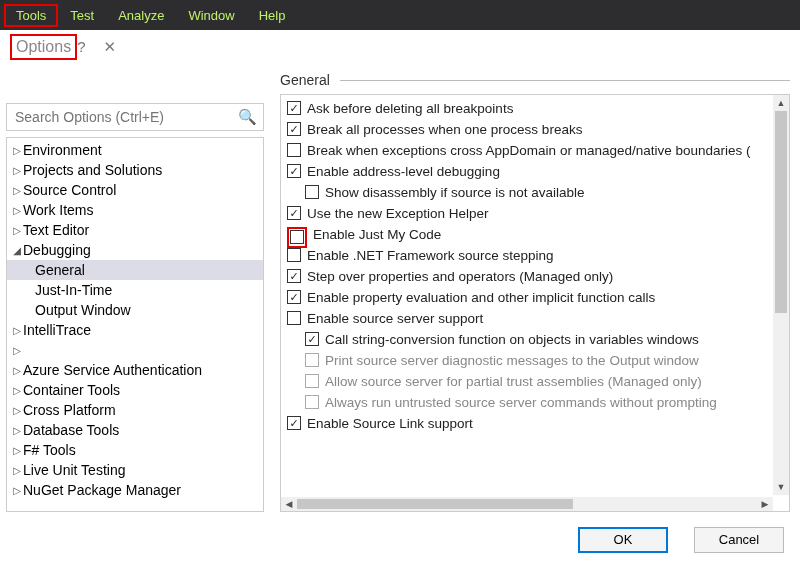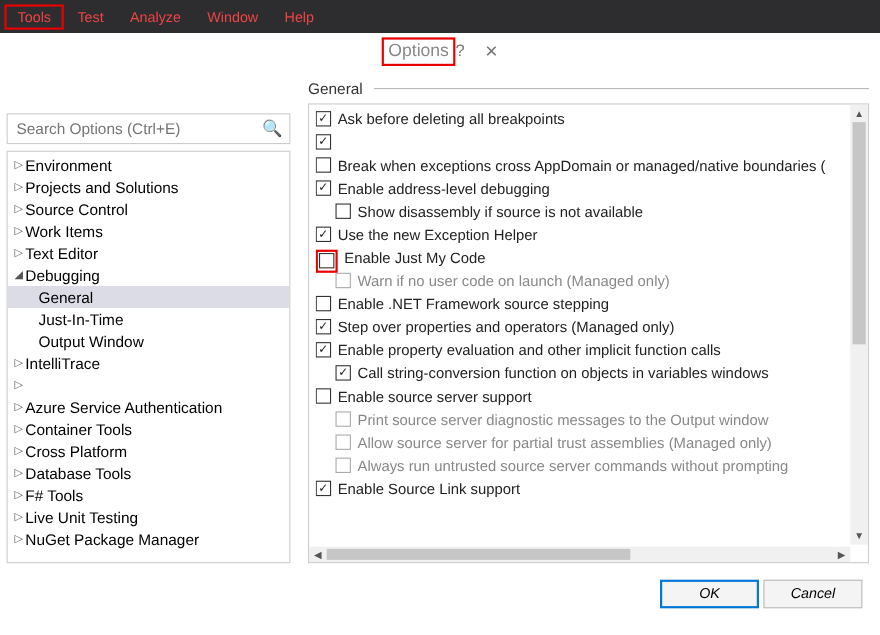--- a/index.html
+++ b/index.html
@@ -1,20 +1,20 @@
 <!DOCTYPE html>
 <html><head>
 <meta charset="utf-8">
 <style>
   * { box-sizing: border-box; font-family: "Segoe UI", Arial, sans-serif; }
   html, body { margin:0; padding:0; width:800px; height:577px; background:#fff; overflow:hidden; }
-  .menubar { background:#2d2d30; height:30px; display:flex; align-items:center; padding:0 4px; color:#ef4444; font-size:13px; }
+  .menubar { background:#2d2d30; height:30px; display:flex; align-items:center; padding:0 4px; color:#bef264; font-size:13px; }
   .menubar span { padding:4px 12px; cursor:default; }
   .menubar .sel { border:2px solid #e80000; padding:2px 10px; }
-  .titlebar { height:34px; display:flex; align-items:center; justify-content:center; padding:0 10px; color:#888; font-size:16px; }
+  .titlebar { height:34px; display:flex; align-items:center; justify-content:flex-start; padding:0 10px; color:#888; font-size:16px; }
   .titlebar .titlebox { border:2px solid #e80000; padding:0 4px; line-height:22px; }
   .titlebar .ctrls { display:flex; gap:18px; color:#777; font-size:15px; }
   .body { display:flex; height:448px; }
   .left { width:270px; padding:8px 6px 0 6px; display:flex; flex-direction:column; border-right:none; }
   .search { display:flex; align-items:center; border:1px solid #ccc; height:28px; padding:0 6px; font-size:14px; color:#555;margin-top:31px; }
   .search input { border:none; outline:none; flex:1; font-size:14px; color:#333; }
   .search .mag { font-size:15px; color:#333; }
   .tree { flex:1; border:1px solid #ccc; margin-top:6px; overflow-y:auto; font-size:14px; background:#fff; padding:2px 0; }
   .node { display:flex; align-items:center; height:20px; padding-left:4px; cursor:default; }
   .node .tri { width:12px; text-align:center; color:#555; font-size:10px; }
@@ -34,21 +34,21 @@
   .redwrap { border:2px solid #e80000; display:inline-flex; margin-right:6px; padding:1px;}
   .redwrap .cb { margin-right:0; }
   .vscroll { position:absolute; right:0; top:0; width:16px; height:calc(100% - 16px); background:#f0f0f0; display:flex; flex-direction:column; }
   .vscroll .arrow { height:16px; display:flex; align-items:center; justify-content:center; font-size:9px; color:#555; }
   .vscroll .track { flex:1; position:relative; }
   .vscroll .thumb { position:absolute; left:2px; right:2px; top:0; height:55%; background:#c6c6c6; }
   .hscroll { position:absolute; left:0; right:16px; bottom:0; height:14px; background:#f0f0f0; display:flex; }
   .hscroll .arrow { width:16px; display:flex; align-items:center; justify-content:center; font-size:9px; color:#555; }
   .hscroll .track { flex:1; position:relative; }
   .hscroll .thumb { position:absolute; top:2px; bottom:2px; left:0; width:60%; background:#c6c6c6; }
-  .footer { height:55px; display:flex; justify-content:flex-end; align-items:center; gap:4px; padding-right:16px;font-style:italic; }
+  .footer { height:55px; display:flex; justify-content:flex-end; align-items:center; gap:26px; padding-right:16px; }
   .btn { width:90px; height:26px; border:1px solid #bbb; background:#f4f4f4; font-size:13px; display:flex; align-items:center; justify-content:center; cursor:default;}
   .btn.primary { border:2px solid #0078d7; }
 </style>
 </head>
 <body>
 
 <div class="menubar">
   <span class="sel">Tools</span>
   <span>Test</span>
   <span>Analyze</span>
@@ -142,20 +142,21 @@
       <div class="line"></div>
     </div>
     <div class="panel">
       <div class="opts" id="opts">
           <div class="opt">
             <span class="cb chk"></span>
             <span>Ask before deleting all breakpoints</span>
           </div>
           <div class="opt">
             <span class="cb chk"></span>
+            <span>Break all processes when one process breaks</span>
           </div>
           <div class="opt">
             <span class="cb"></span>
             <span>Break when exceptions cross AppDomain or managed/native boundaries (</span>
           </div>
           <div class="opt">
             <span class="cb chk"></span>
             <span>Enable address-level debugging</span>
           </div>
           <div class="opt ind1">
@@ -165,43 +166,39 @@
           <div class="opt">
             <span class="cb chk"></span>
             <span>Use the new Exception Helper</span>
           </div>
           <div class="opt">
             <span class="redwrap">
               <span class="cb"></span>
             </span>
             <span>Enable Just My Code</span>
           </div>
-          <div class="opt ind1 dis">
-            <span class="cb"></span>
-            <span>Warn if no user code on launch (Managed only)</span>
-          </div>
           <div class="opt">
             <span class="cb"></span>
             <span>Enable .NET Framework source stepping</span>
           </div>
           <div class="opt">
             <span class="cb chk"></span>
             <span>Step over properties and operators (Managed only)</span>
           </div>
           <div class="opt">
             <span class="cb chk"></span>
             <span>Enable property evaluation and other implicit function calls</span>
           </div>
+          <div class="opt">
+            <span class="cb"></span>
+            <span>Enable source server support</span>
+          </div>
           <div class="opt ind1">
             <span class="cb chk"></span>
             <span>Call string-conversion function on objects in variables windows</span>
-          </div>
-          <div class="opt">
-            <span class="cb"></span>
-            <span>Enable source server support</span>
           </div>
           <div class="opt ind1 dis">
             <span class="cb"></span>
             <span>Print source server diagnostic messages to the Output window</span>
           </div>
           <div class="opt ind1 dis">
             <span class="cb"></span>
             <span>Allow source server for partial trust assemblies (Managed only)</span>
           </div>
           <div class="opt ind1 dis">

